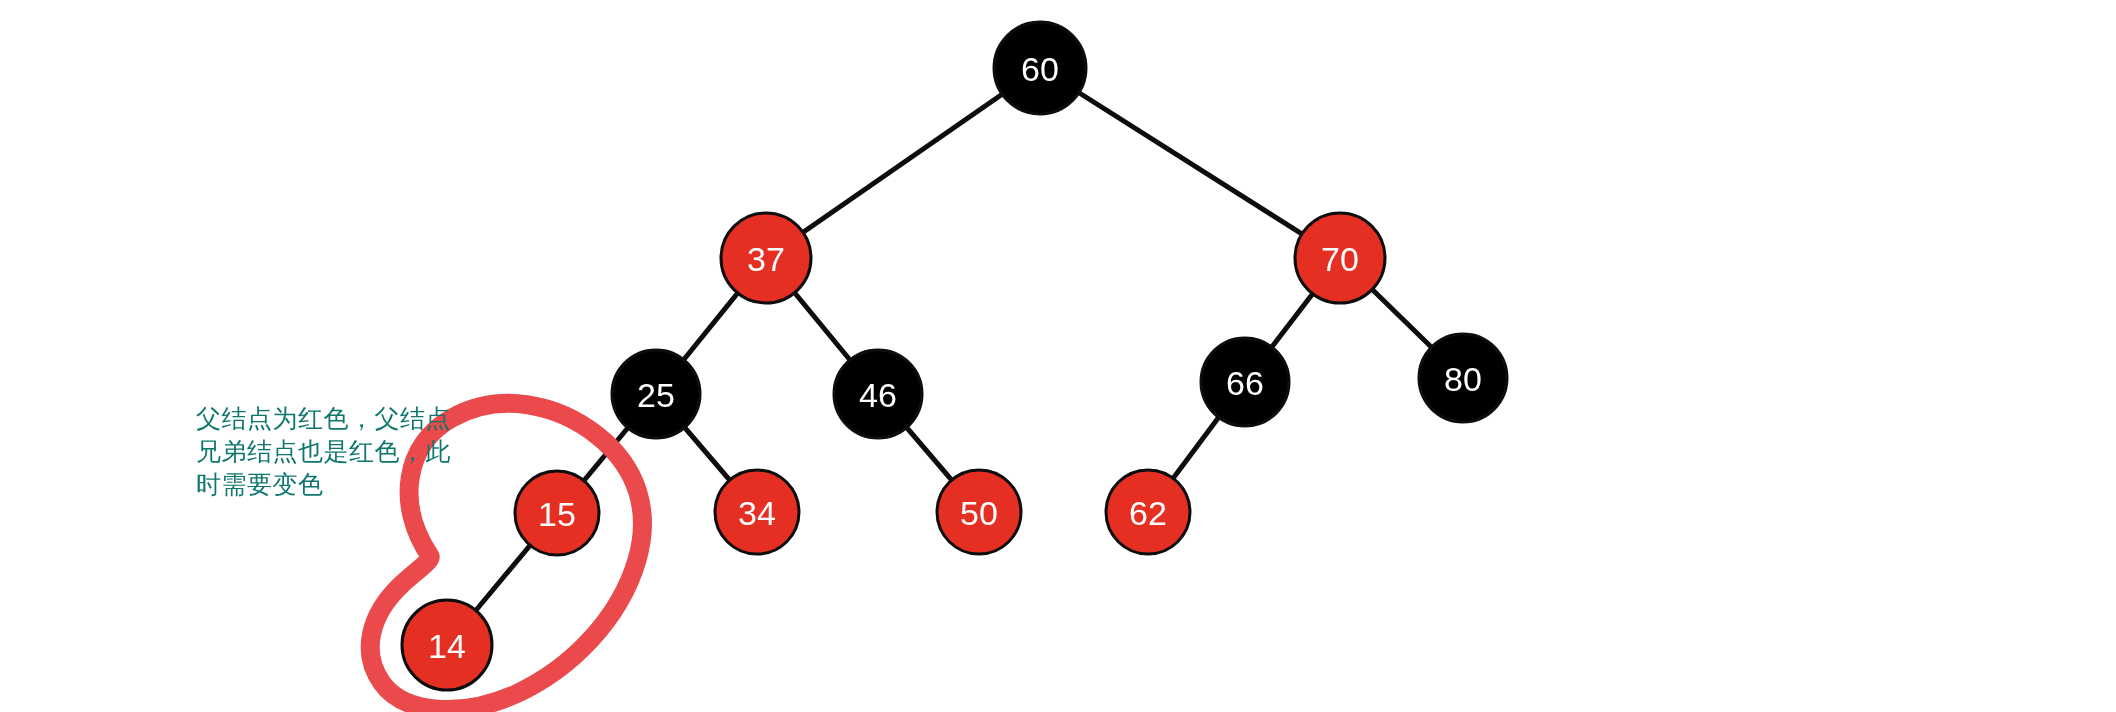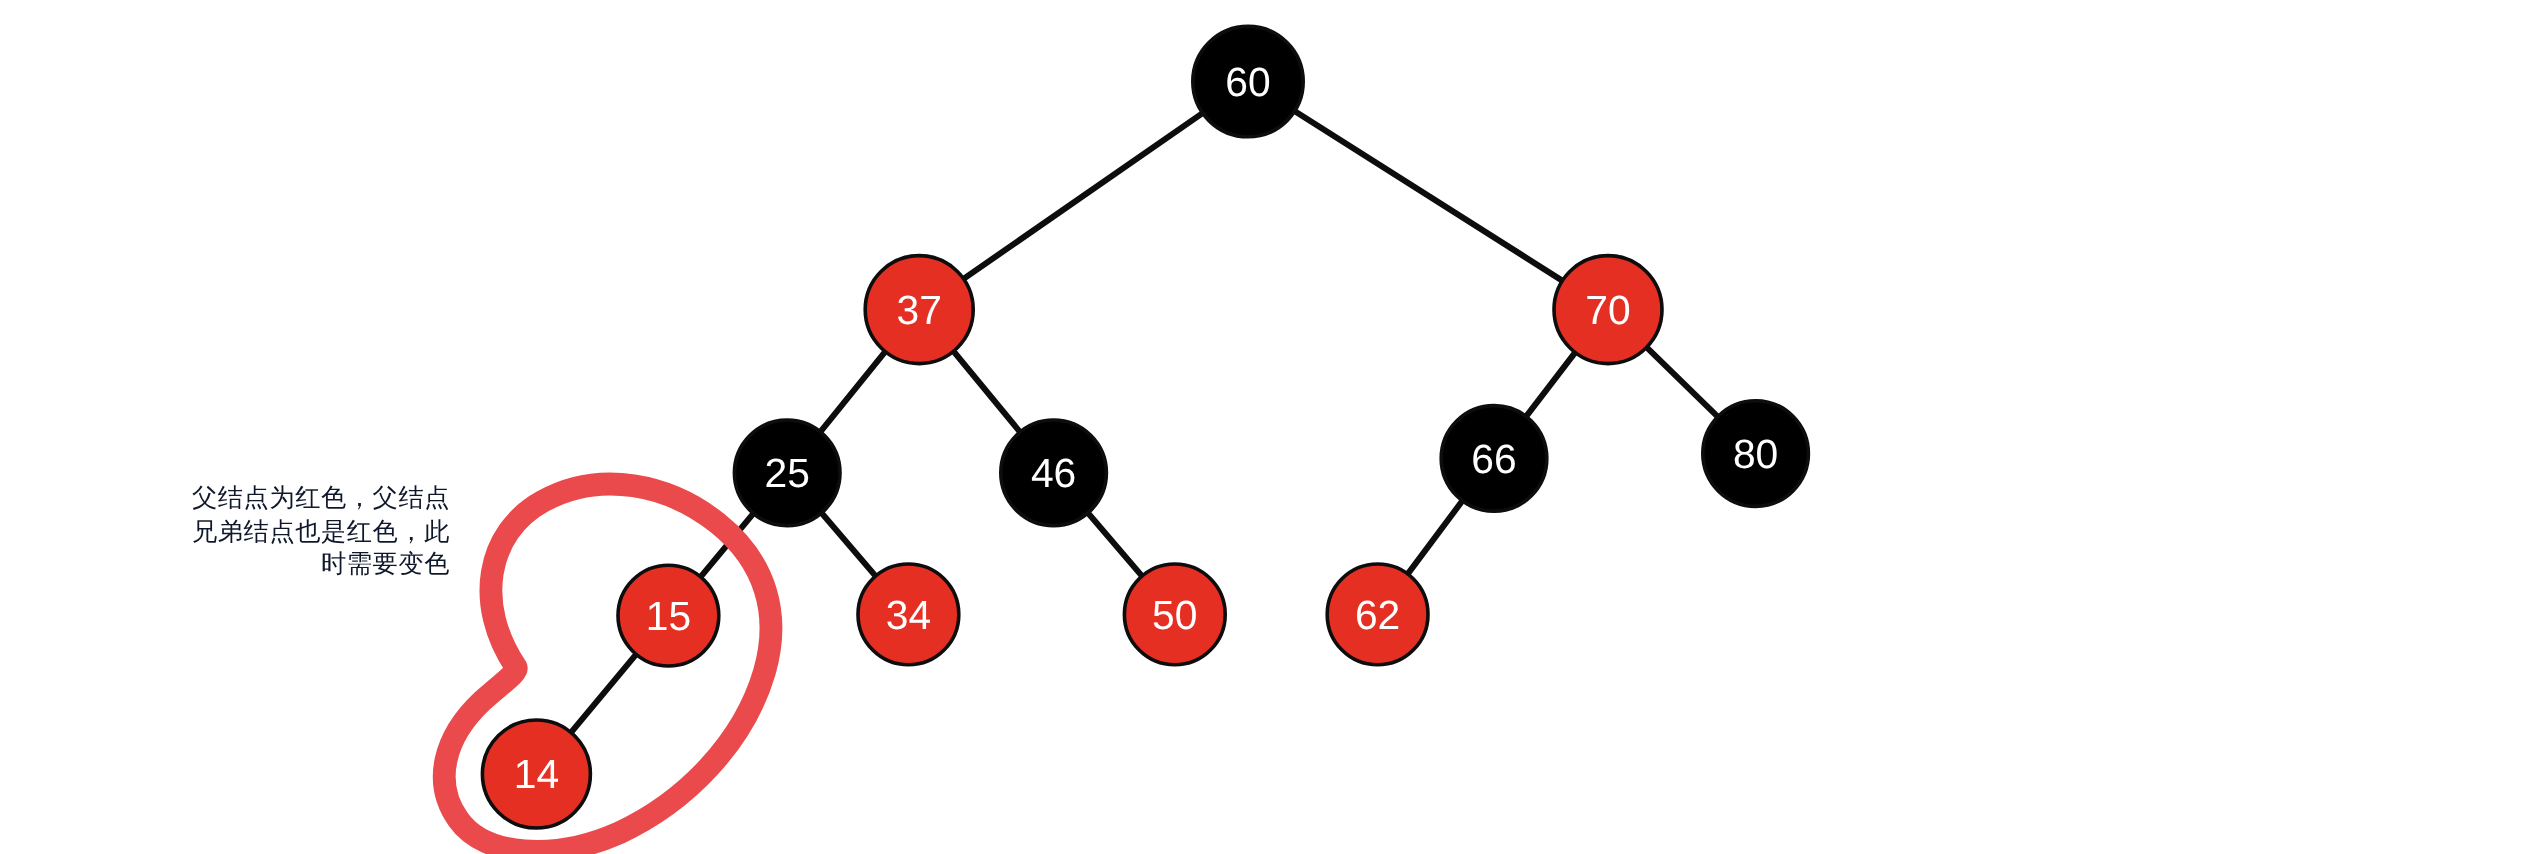--- a/index.html
+++ b/index.html
@@ -9,21 +9,20 @@
   }
   body {
     font-family: "Liberation Sans", sans-serif;
   }
   #canvas {
     position: relative;
     width: 2116px;
     height: 712px;
     background: #ffffff;
     overflow: hidden;
-    text-align: right;
   }
   #tree-svg {
     position: absolute;
     top: 0;
     left: 0;
     width: 2116px;
     height: 712px;
   }
   .node-circle {
     stroke: #0d0d0d;
@@ -46,26 +45,27 @@
   }
   .annot-ring {
     fill: none;
     stroke: #ea4a4c;
     stroke-width: 19;
     stroke-linecap: round;
     stroke-linejoin: round;
   }
   .annot-text {
     position: absolute;
-    color: #0f172a;
+    color: #0f766e;
     font-family: "Liberation Sans", sans-serif;
-    font-size: 21px;
+    font-size: 25px;
     line-height: 1.32;
     white-space: pre-line;
     letter-spacing: 0.5px;
+    margin-left: 36px;
   }
 </style>
 </head>
 <body>
 
 <div id="canvas">
 
   <svg id="tree-svg" viewBox="0 0 2116 712" xmlns="http://www.w3.org/2000/svg">
     <g id="edges-group">
         <line x1="1040" y1="68" x2="766" y2="258" class="edge-line"></line>

